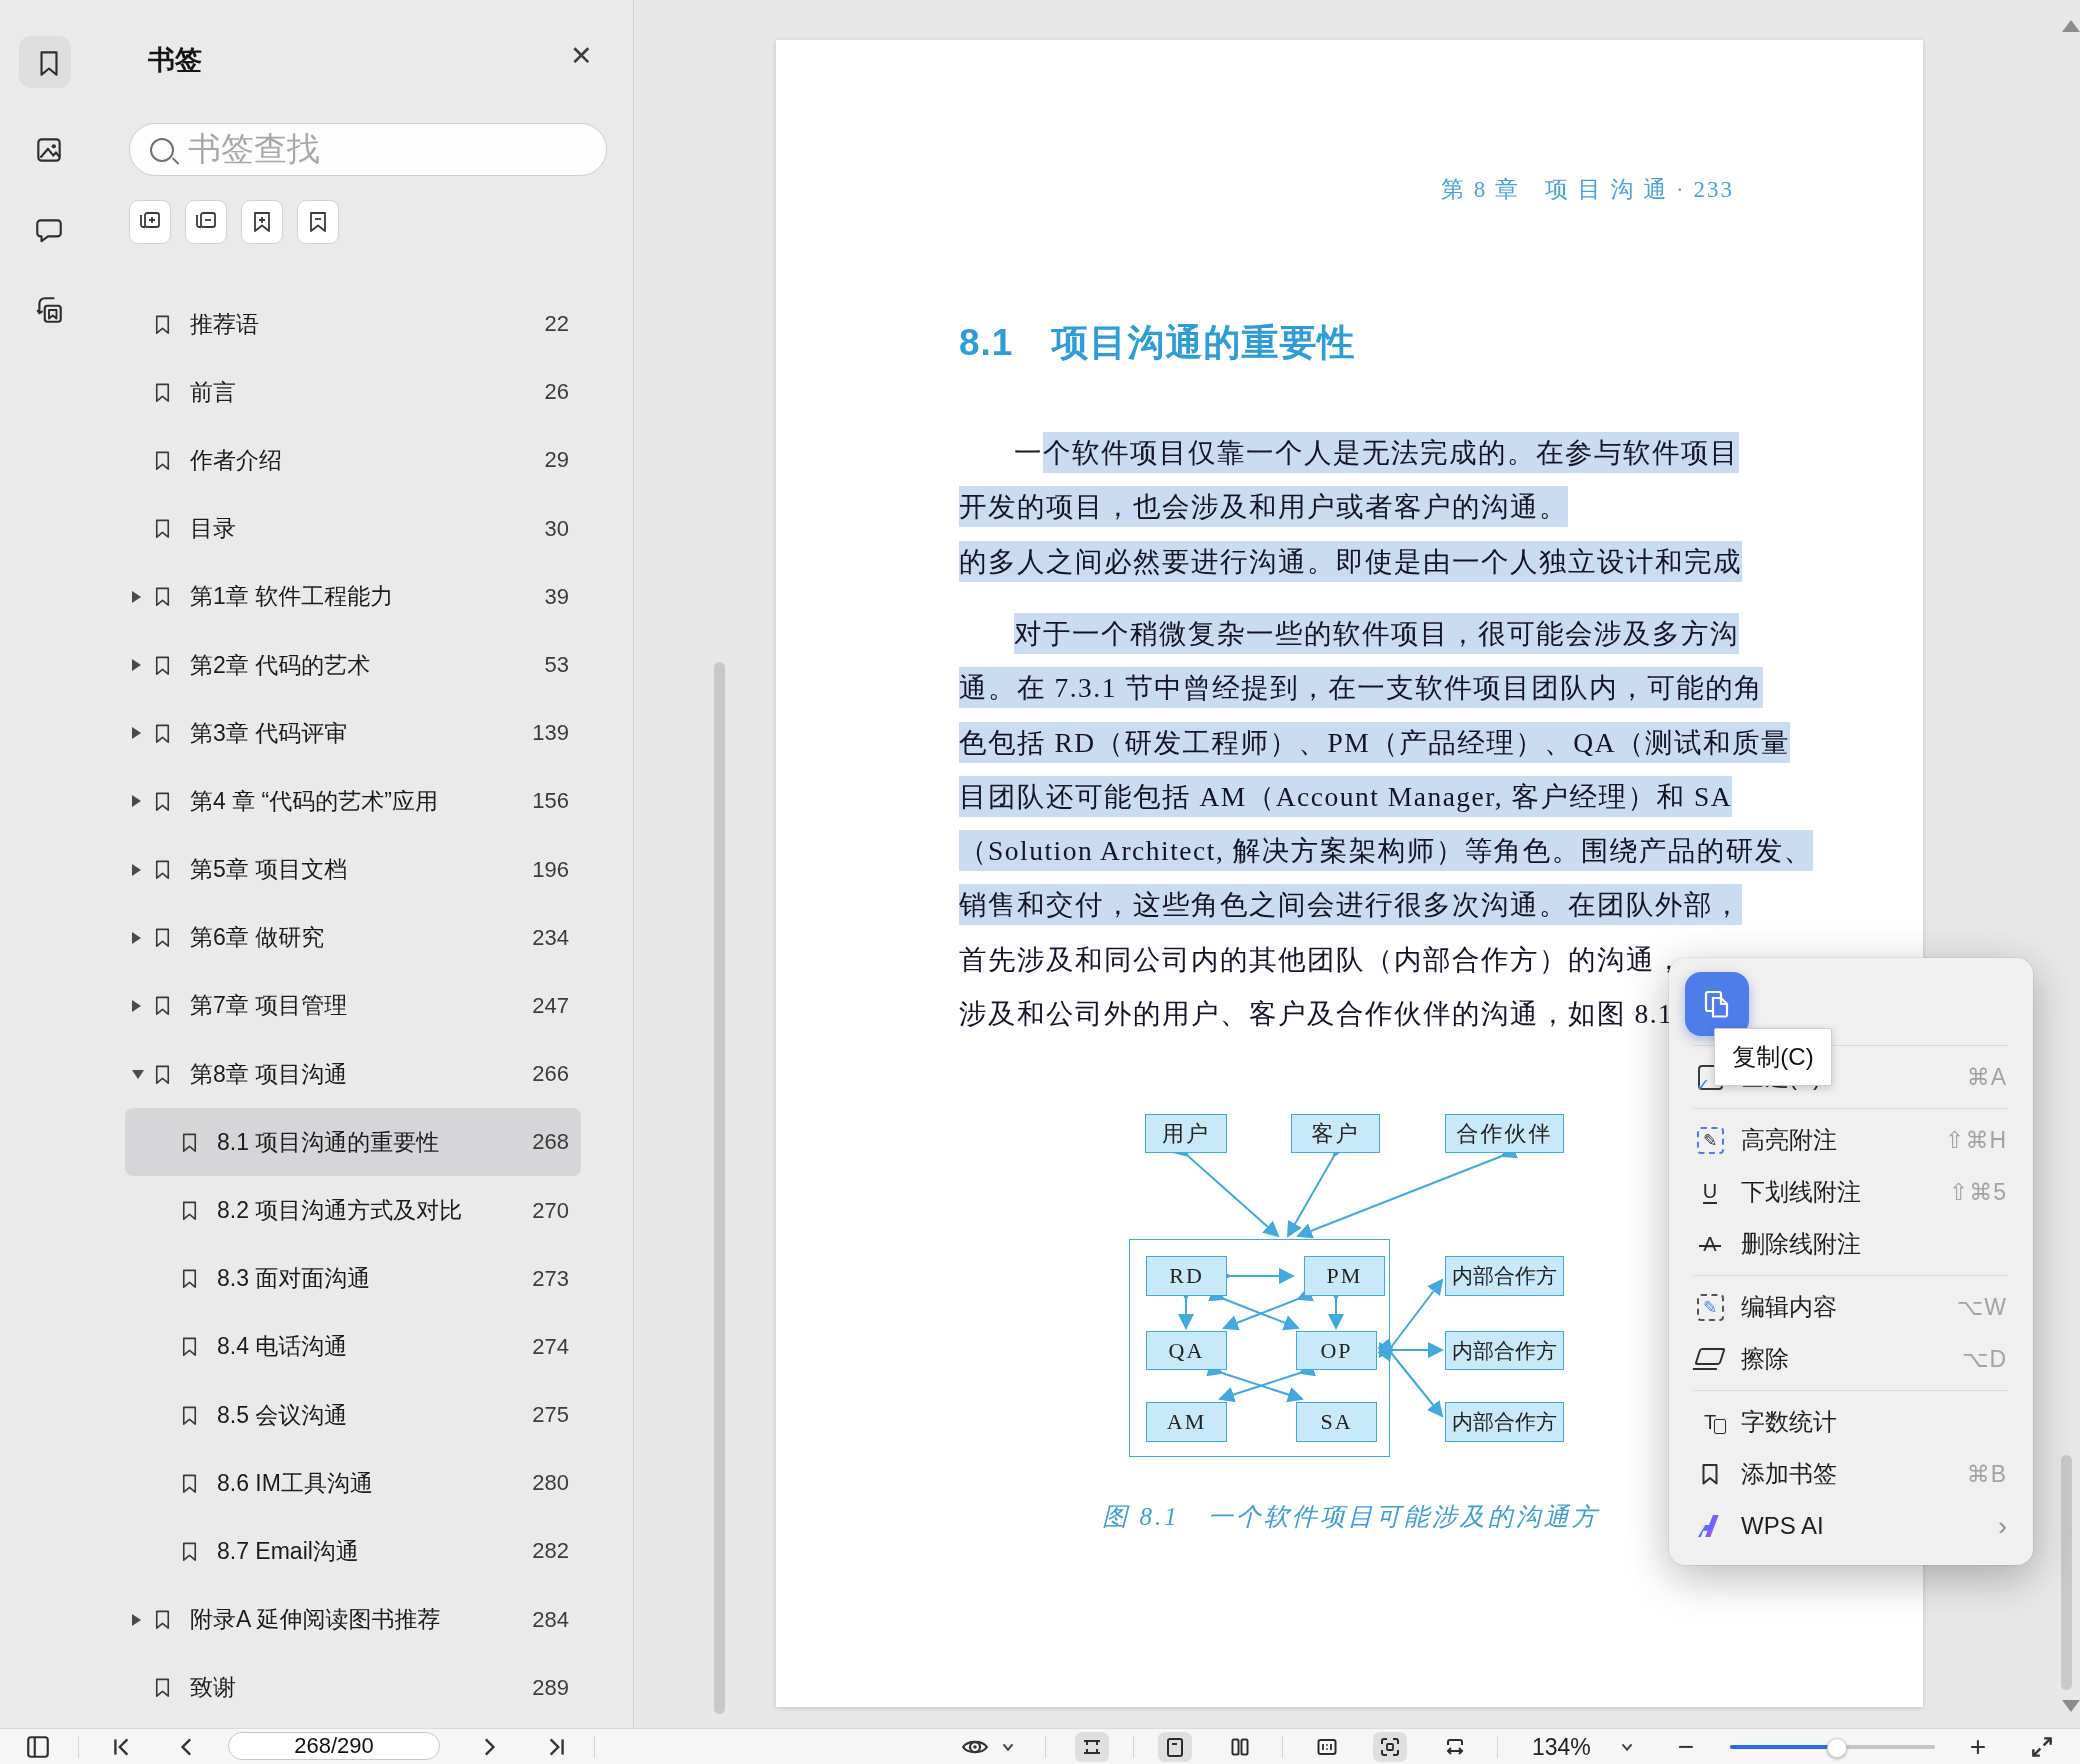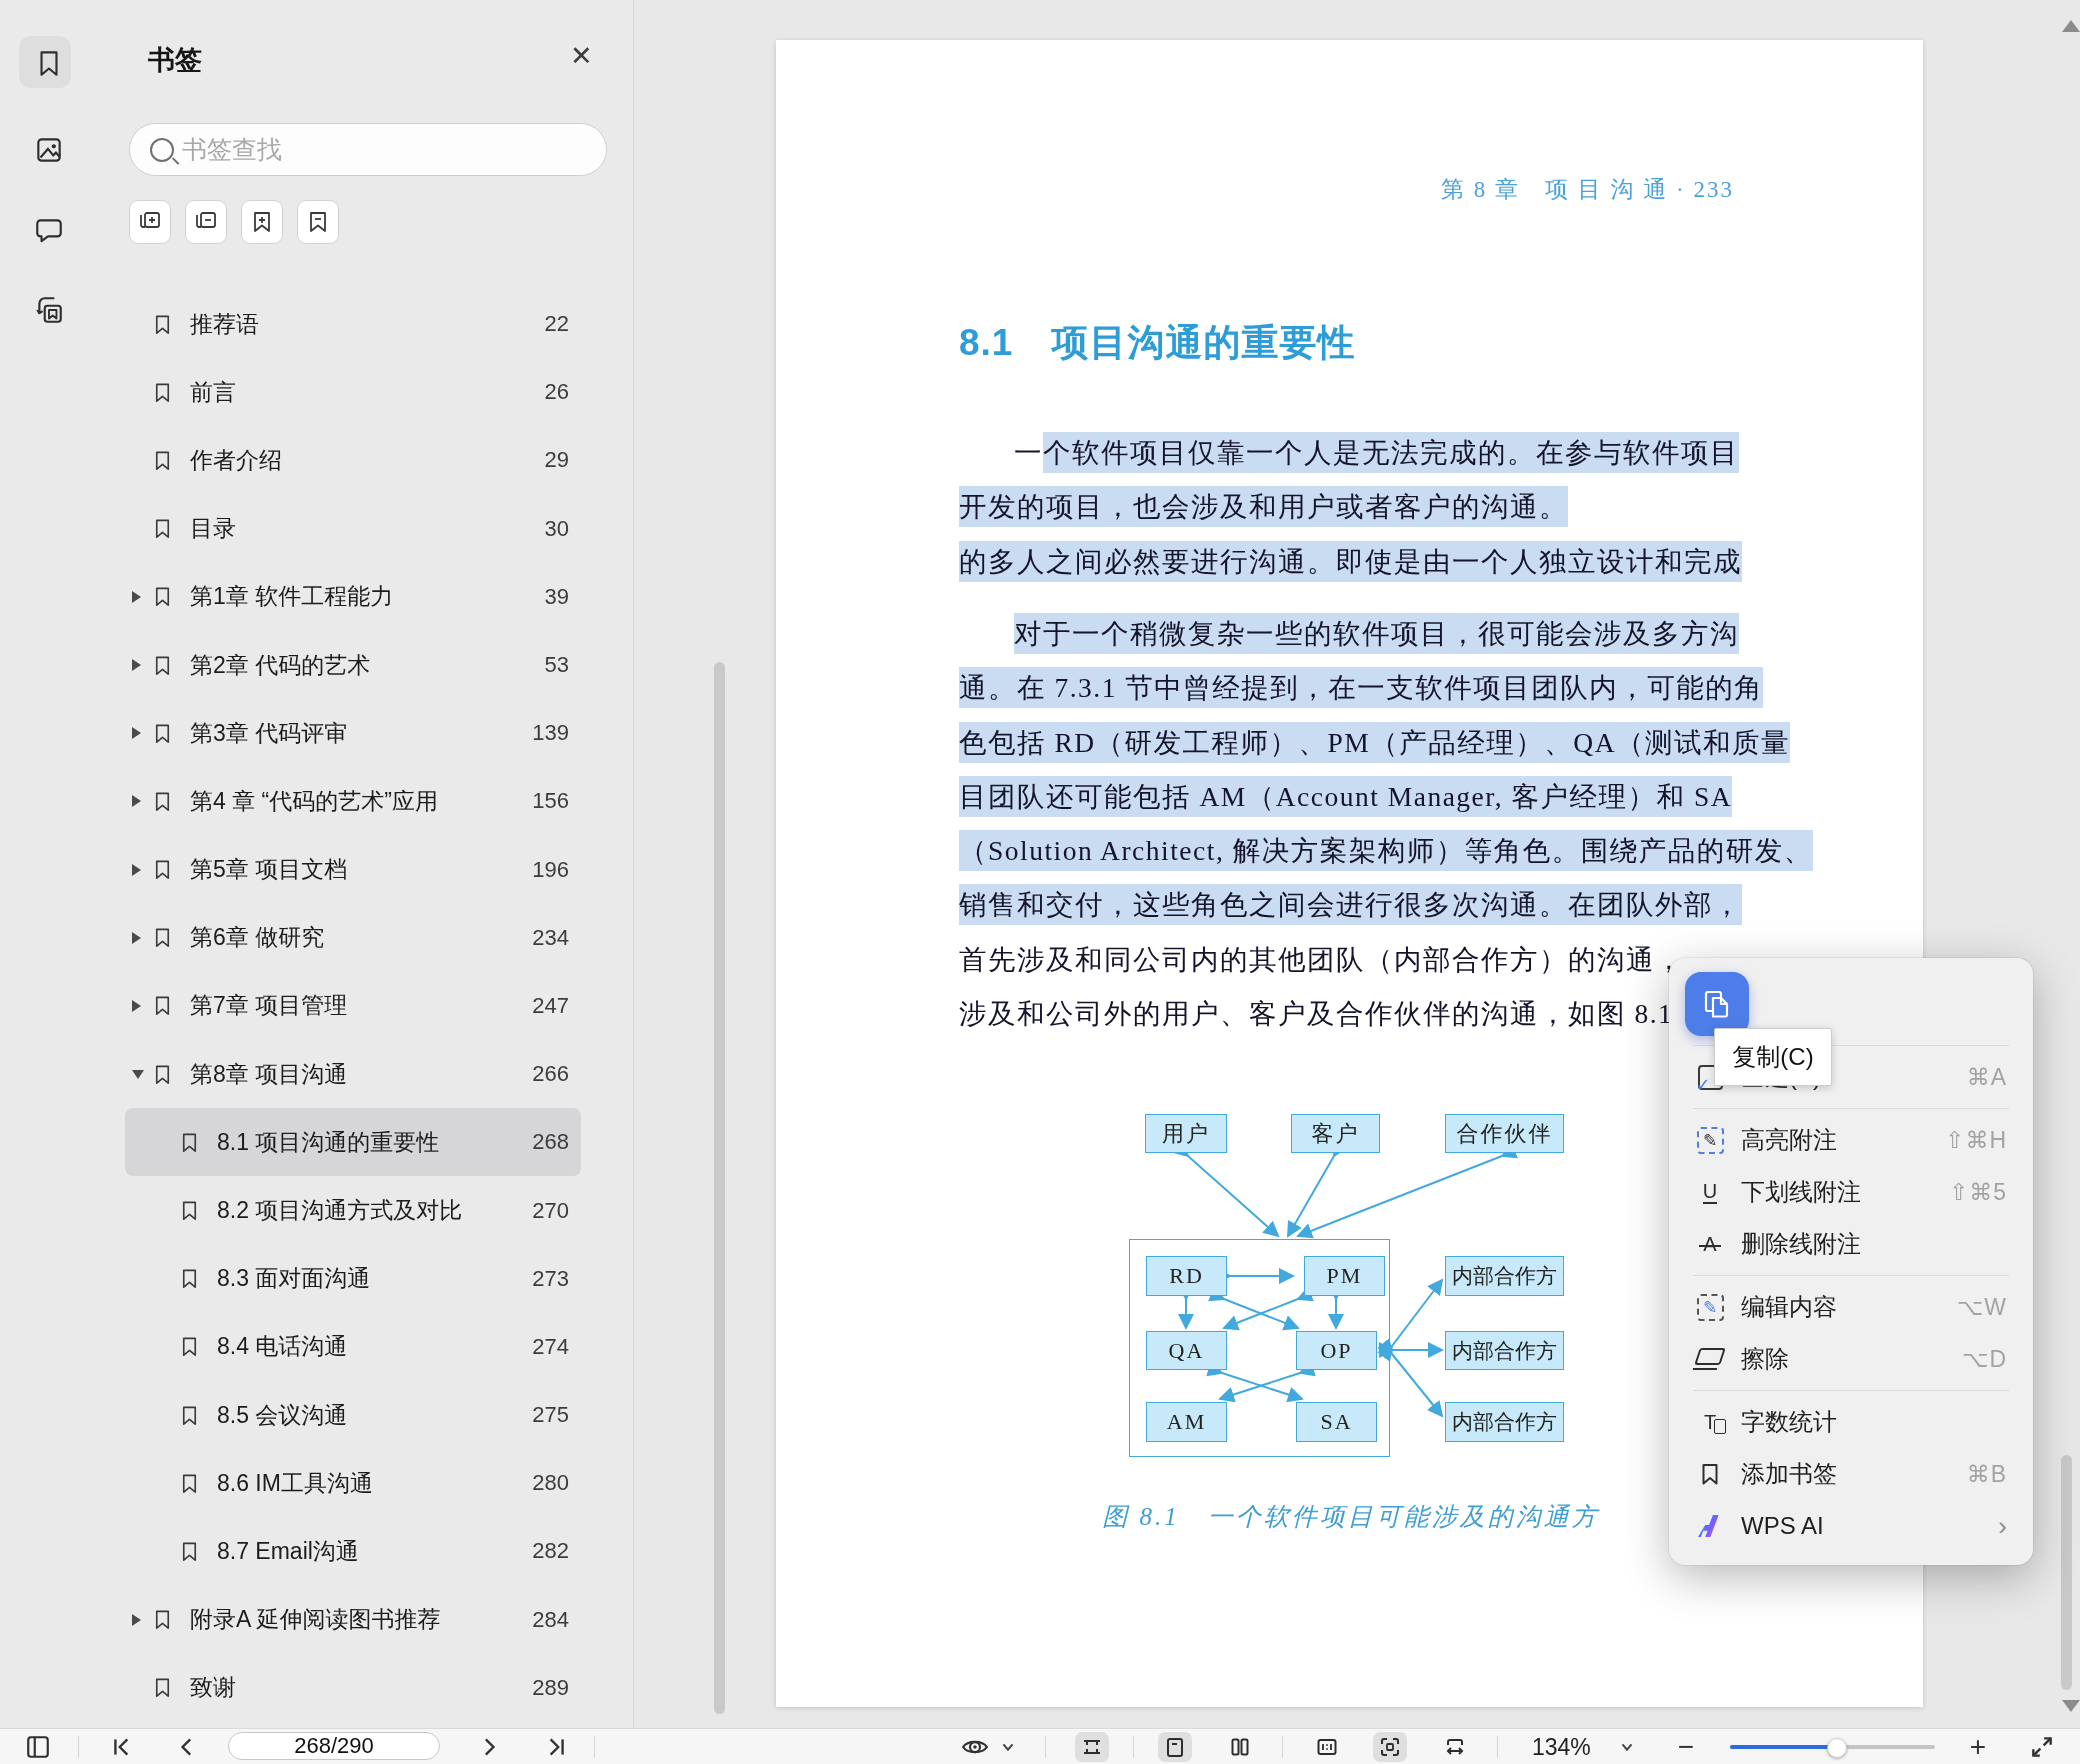--- a/index.html
+++ b/index.html
@@ -16,21 +16,21 @@
   
   #panel{left:98px;top:0;width:536px;height:1764px;background:#ebeaea;}
   #panel-divider{left:633px;top:0;width:1px;height:1764px;background:#d6d6d6;}
   #panel-title{left:50px;top:42px;font-size:27px;color:#161616;font-weight:600;}
   #panel-close{left:472px;top:40px;font-size:27px;color:#3c3c3c;cursor:default;}
   #searchbox{left:31px;top:123px;width:478px;height:53px;background:#fdfdfd;border:1.5px solid #cfcfcf;
              border-radius:27px;box-sizing:border-box;display:flex;align-items:center;}
   #searchbox .mag{width:20px;height:20px;border:2.4px solid #6f6f6f;border-radius:50%;margin-left:20px;position:relative;}
   #searchbox .mag::after{content:"";position:absolute;width:9px;height:2.4px;background:#6f6f6f;
              transform:rotate(45deg);right:-8px;bottom:-3px;border-radius:2px;}
-  #searchbox .ph{margin-left:8px;font-size:25px;color:#a8a8a8;}
+  #searchbox .ph{margin-left:14px;font-size:33px;color:#a8a8a8;}
   .tbtn{position:absolute;top:200px;width:42px;height:44px;background:#fff;border:1.4px solid #d2d2d2;
         border-radius:9px;box-sizing:border-box;display:flex;align-items:center;justify-content:center;}
 
   #sb-list{left:0;top:290px;width:536px;}
   .sb-row{height:68.2px;display:flex;align-items:center;position:relative;margin-left:27px;width:456px;
           box-sizing:border-box;padding-right:12px;border-radius:8px;}
   .sb-row.sel{background:#d6d6d8;}
   .caret{position:absolute;left:7px;top:50%;width:0;height:0;}
   .caret.r{margin-top:-6px;border-left:9px solid #4a4a4a;border-top:6px solid transparent;border-bottom:6px solid transparent;}
   .caret.d{margin-top:-4px;border-top:9px solid #4a4a4a;border-left:6px solid transparent;border-right:6px solid transparent;}

